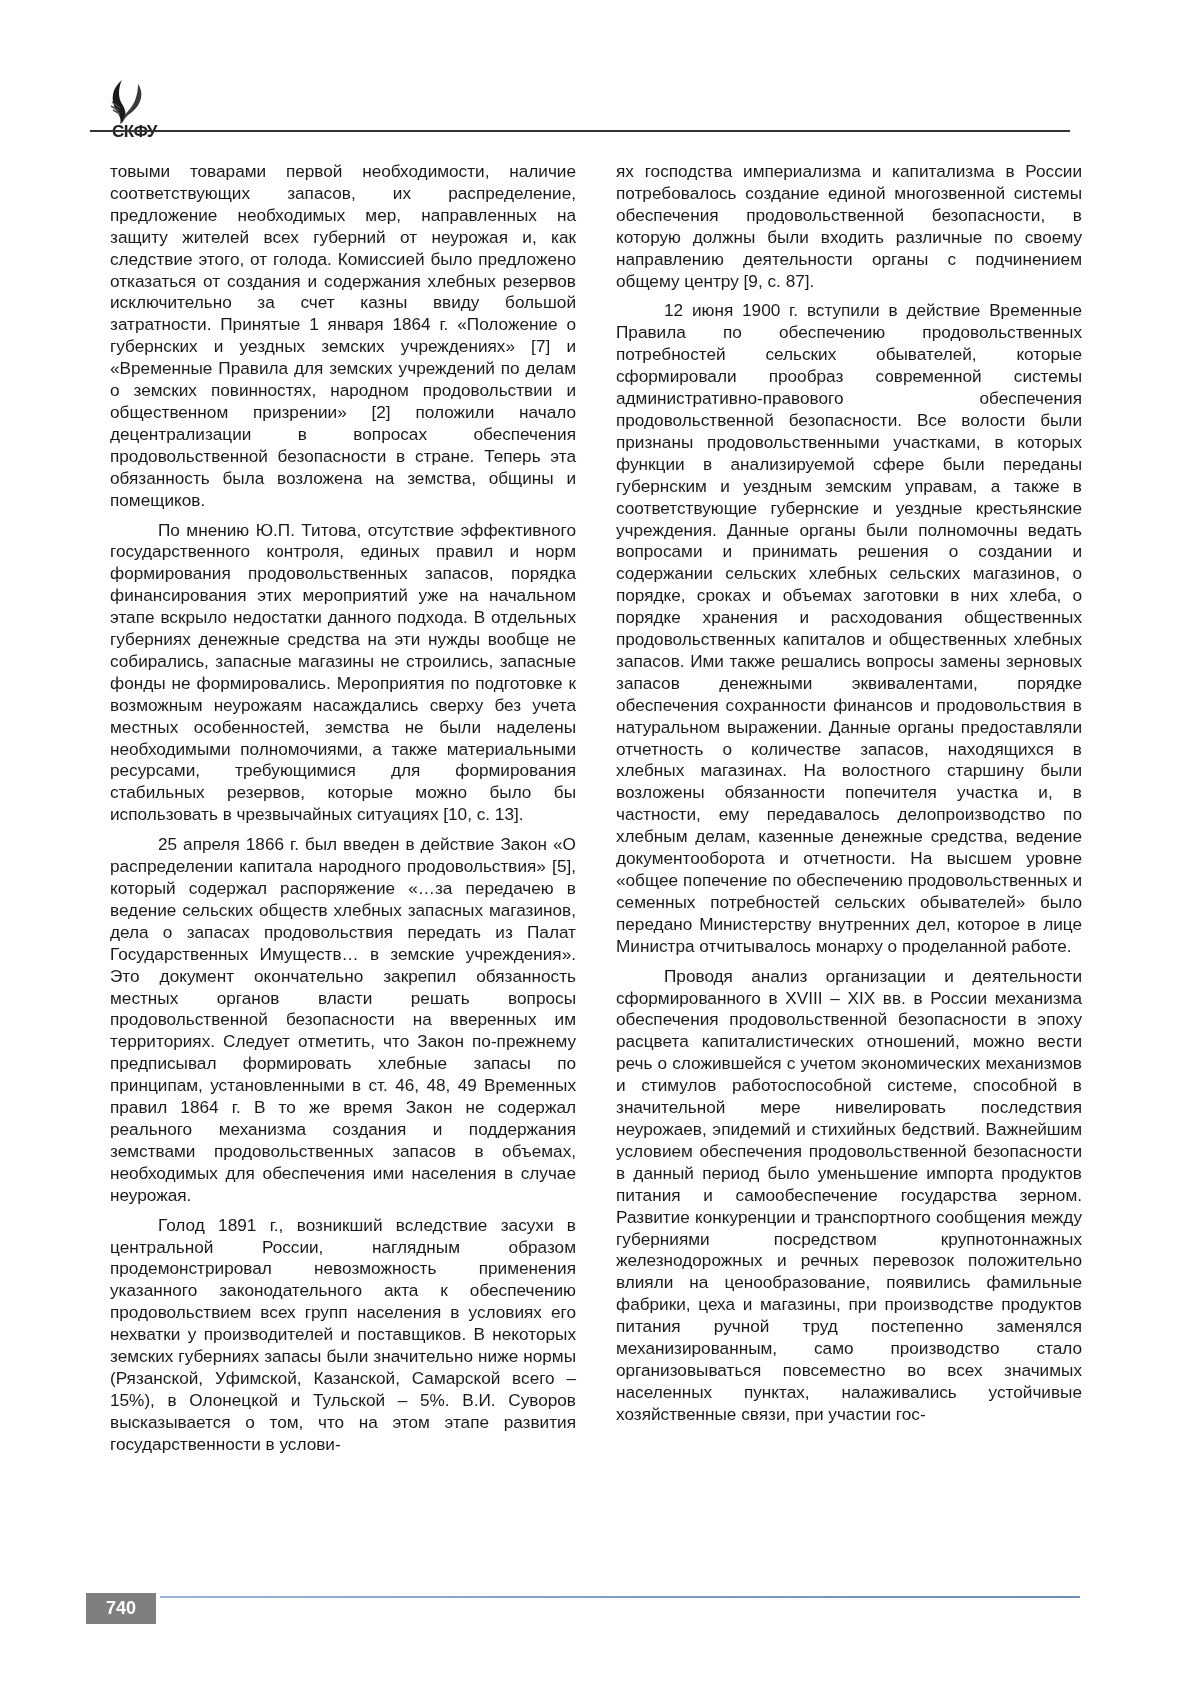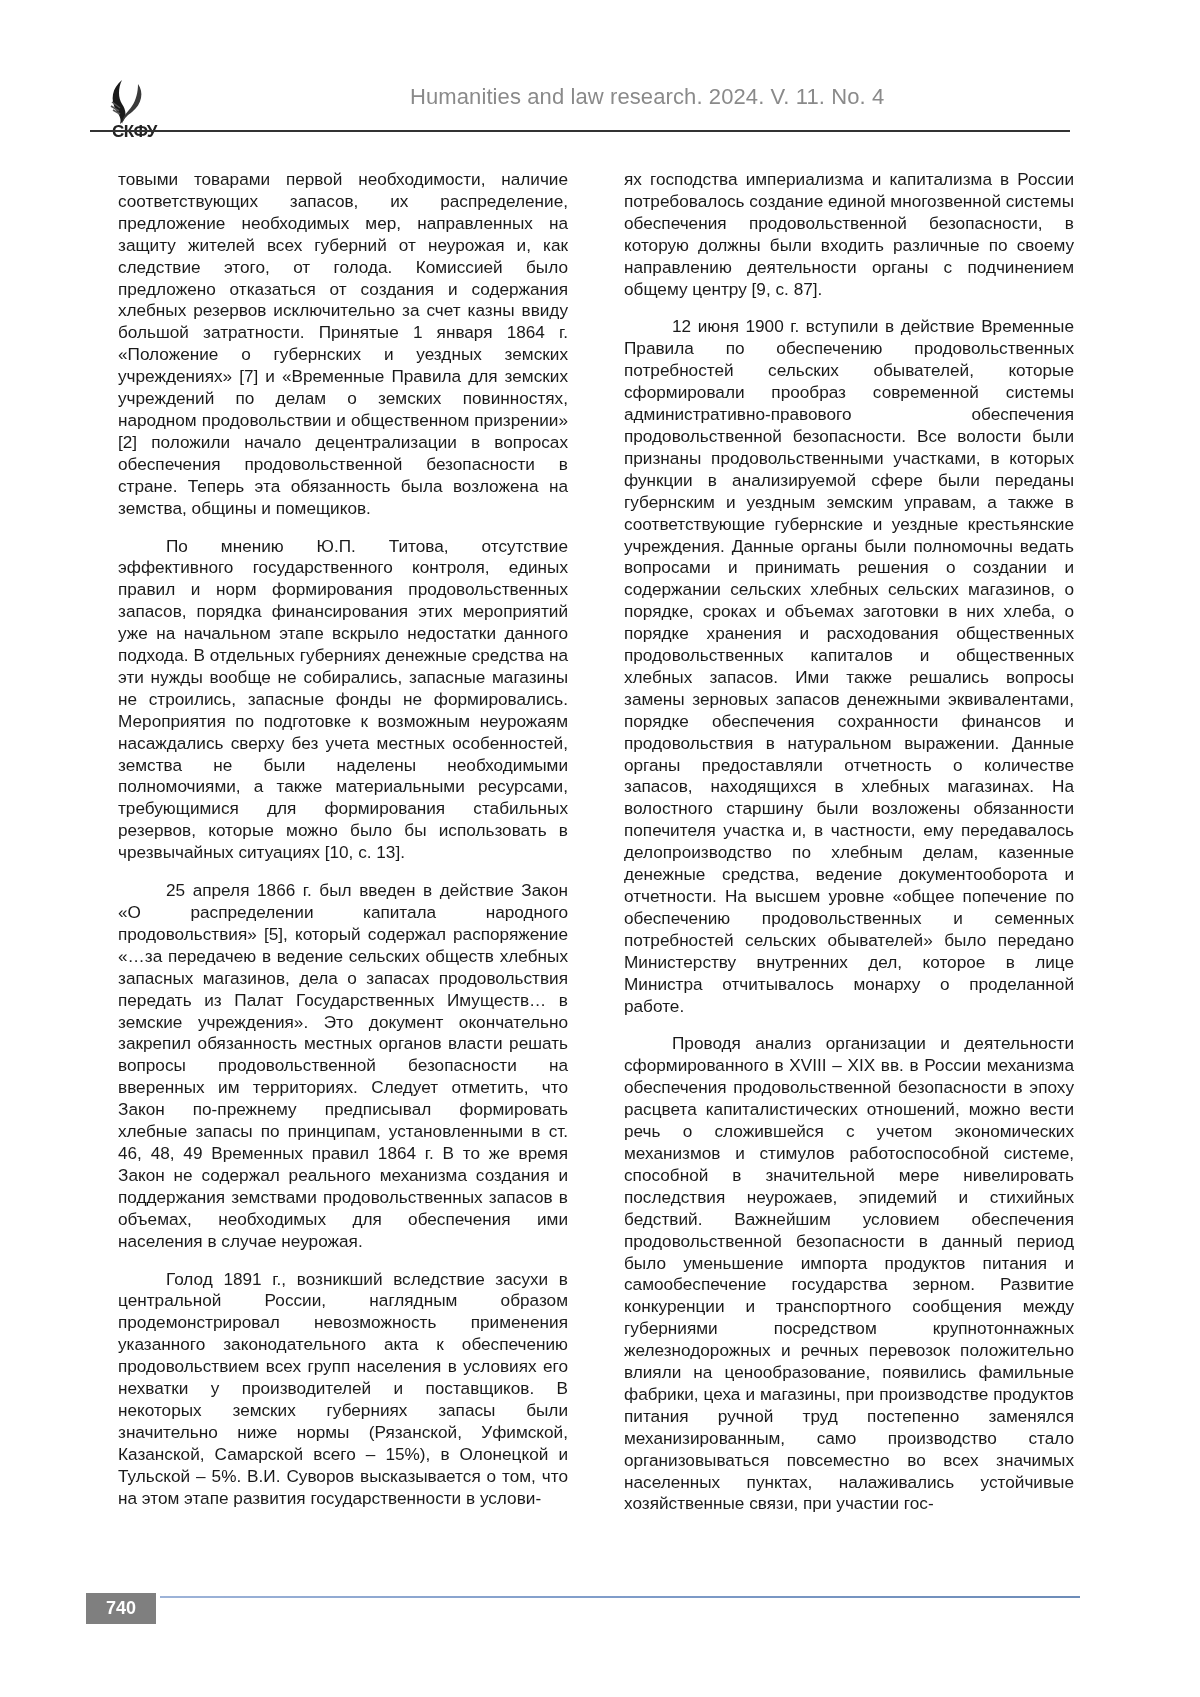--- a/index.html
+++ b/index.html
@@ -6,38 +6,37 @@
     body { width: 1200px; height: 1697px; position: relative; overflow: hidden; font-family: "Liberation Sans", sans-serif; color: #1a1a1a; }
     .header { position: absolute; left: 90px; top: 62px; width: 980px; height: 72px; }
     .logo { position: absolute; left: 10px; top: 16px; width: 80px; height: 62px; }
     .logo svg { position: absolute; left: 8px; top: 0; }
     .logo-text { position: absolute; left: 12px; top: 44px; font-size: 17px; font-weight: bold; letter-spacing: -0.5px; color: #222; }
     .journal-title { position: absolute; left: 320px; top: 22px; font-size: 22px; color: #8a8a8a; letter-spacing: 0.1px; }
     .header-rule { position: absolute; left: 90px; top: 130px; width: 980px; height: 2px; background: #333; }
     .column { position: absolute; top: 153px; width: 482px; font-size: 17.2px; line-height: 21.9px; text-align: justify; }
     .col-left { left: 102px; }
     .col-right { left: 608px; }
-    .column p { margin: 16px; hyphens: manual; }
+    .column p { margin: 8px; hyphens: manual; }
     .column p.indent { text-indent: 48px; }
     .footer-rule { position: absolute; left: 160px; top: 1596px; width: 920px; height: 2px; background: linear-gradient(to right, #9db3d8, #7f9cc9, #6d8cb8); }
     .page-num { position: absolute; left: 86px; top: 1593px; width: 70px; height: 31px; background: #7f7f7f; color: #fff; font-weight: bold; font-size: 18px; display: flex; align-items: center; justify-content: center; }
   </style>
 </head>
 <body>
 
 <div class="header">
   <div class="logo">
     <svg width="40" height="46" viewBox="0 0 40 46">
       <path d="M14 2 C4 10, 2 22, 8 32 C10 36, 14 40, 12 46 C20 40, 18 32, 14 26 C10 20, 10 10, 14 2 Z" fill="#1a1a1a"></path>
       <path d="M30 6 C36 14, 34 26, 24 34 C20 37, 16 40, 14 46 C14 38, 20 34, 24 28 C28 22, 30 14, 30 6 Z" fill="#3a3a3a"></path>
       <path d="M4 24 L12 30 M3 28 L11 33 M5 32 L12 36" stroke="#555" stroke-width="1.5"></path>
     </svg>
     <span class="logo-text">СКФУ</span>
   </div>
-  <div class="journal-title">Humanities and law research. 2024. V. 11. No. 4</div>
 </div>
 <div class="header-rule"></div>
 
 <div class="column col-left">
   <p>товыми товарами первой необходимости, наличие соответствующих запасов, их распределение, предложение необходимых мер, направленных на защиту жителей всех губерний от неурожая и, как следствие этого, от голода. Комиссией было предложено отказаться от создания и содержания хлебных резервов исключительно за счет казны ввиду большой затратности. Принятые 1 января 1864 г. «Положение о губернских и уездных земских учреждениях» [7] и «Временные Правила для земских учреждений по делам о земских повинностях, народном продовольствии и общественном призрении» [2] положили начало децентрализации в вопросах обеспечения продовольственной безопасности в стране. Теперь эта обязанность была возложена на земства, общины и помещиков.</p>
   <p class="indent">По мнению Ю.П. Титова, отсутствие эффективного государственного контроля, единых правил и норм формирования продовольственных запасов, порядка финансирования этих мероприятий уже на начальном этапе вскрыло недостатки данного подхода. В отдельных губерниях денежные средства на эти нужды вообще не собирались, запасные магазины не строились, запасные фонды не формировались. Мероприятия по подготовке к возможным неурожаям насаждались сверху без учета местных особенностей, земства не были наделены необходимыми полномочиями, а также материальными ресурсами, требующимися для формирования стабильных резервов, которые можно было бы использовать в чрезвычайных ситуациях [10, с. 13].</p>
   <p class="indent">25 апреля 1866 г. был введен в действие Закон «О распределении капитала народного продовольствия» [5], который содержал распоряжение «…за передачею в ведение сельских обществ хлебных запасных магазинов, дела о запасах продовольствия передать из Палат Государственных Имуществ… в земские учреждения». Это документ окончательно закрепил обязанность местных органов власти решать вопросы продовольственной безопасности на вверенных им территориях. Следует отметить, что Закон по-прежнему предписывал формировать хлебные запасы по принципам, установленными в ст. 46, 48, 49 Временных правил 1864 г. В то же время Закон не содержал реального механизма создания и поддержания земствами продовольственных запасов в объемах, необходимых для обеспечения ими населения в случае неурожая.</p>
   <p class="indent">Голод 1891 г., возникший вследствие засухи в центральной России, наглядным образом продемонстрировал невозможность применения указанного законодательного акта к обеспечению продовольствием всех групп населения в условиях его нехватки у производителей и поставщиков. В некоторых земских губерниях запасы были значительно ниже нормы (Рязанской, Уфимской, Казанской, Самарской всего – 15%), в Олонецкой и Тульской – 5%. В.И. Суворов высказывается о том, что на этом этапе развития государственности в услови-</p>
 </div>
 

